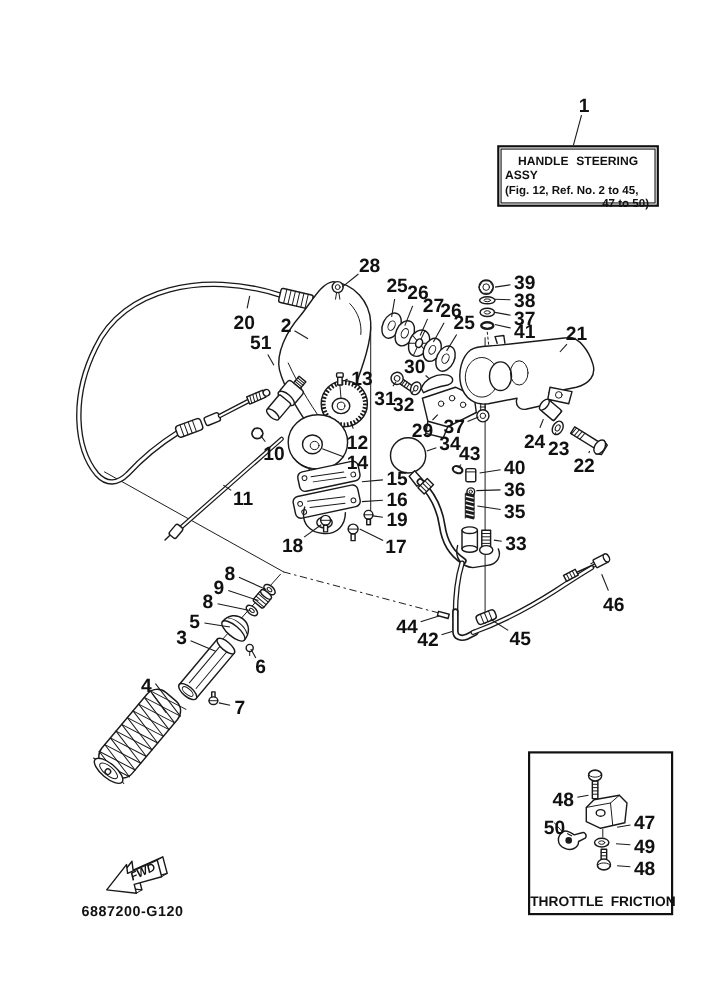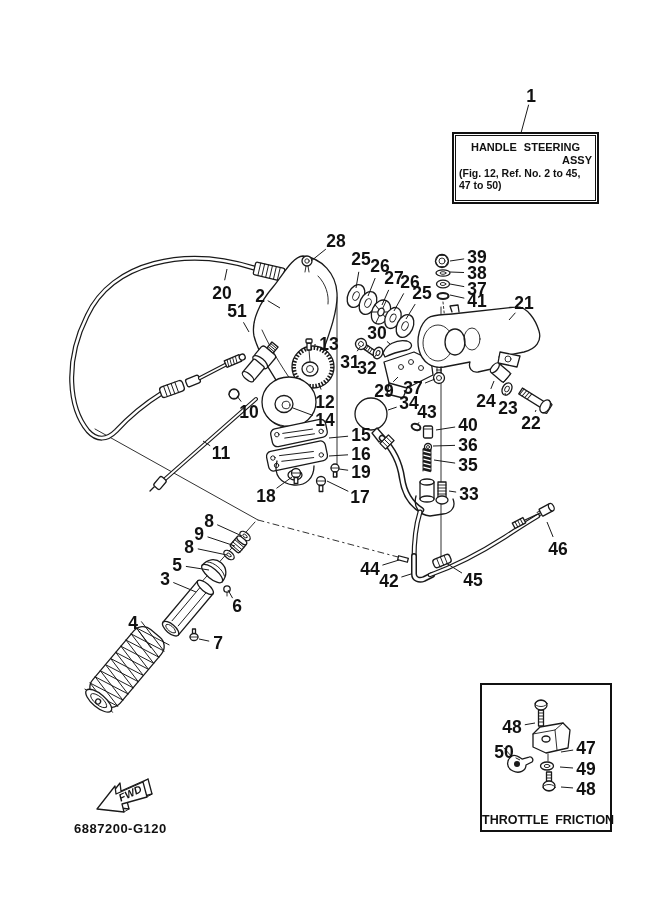--- a/index.html
+++ b/index.html
@@ -4,28 +4,28 @@
 <style>
   html,body{margin:0;padding:0;background:#fff;}
   .page{position:relative;width:661px;height:913px;background:#fff;overflow:hidden;
         font-family:"Liberation Sans",sans-serif;color:#111;}
   svg text{font-family:"Liberation Sans",sans-serif;}
   .ln{fill:none;stroke:#1a1a1a;stroke-width:1.3;stroke-linecap:round;stroke-linejoin:round;}
   .thin{stroke-width:0.9;}
   .wh{fill:#fff;stroke:#1a1a1a;stroke-width:1.3;stroke-linejoin:round;}
   .tube{fill:none;stroke:#1a1a1a;stroke-width:5;stroke-linecap:round;}
   .tubein{fill:none;stroke:#fff;stroke-width:2.6;stroke-linecap:round;}
-  .title-box{position:absolute;left:452px;top:132px;width:147px;height:72px;
+  .title-box{position:absolute;left:452px;top:132px;width:147px;height:56px;
              border:2px solid #111;background:#fff;box-sizing:border-box;z-index:3;}
   .title-box-inner{position:absolute;inset:1px;border:1px solid #111;box-sizing:border-box;
                    padding:4px 3px 0 3px;}
   .tb-l1{font-size:11px;font-weight:bold;text-align:center;word-spacing:4px;line-height:14px;}
-  .tb-l2{font-size:11px;font-weight:bold;text-align:right;line-height:13px;}
+  .tb-l2{font-size:11px;font-weight:bold;text-align:left;line-height:13px;}
   .tb-l3{font-size:10.5px;font-weight:bold;text-align:left;margin-top:0;line-height:12px;white-space:nowrap;}
-  .tb-l4{font-size:10.5px;font-weight:bold;padding-right:2px;line-height:13px;}
+  .tb-l4{font-size:10.5px;font-weight:bold;text-align:right;padding-right:2px;line-height:13px;}
   .throttle-box{position:absolute;left:480px;top:683px;width:132px;height:149px;
                 border:2px solid #111;box-sizing:border-box;z-index:3;background:transparent;}
   .throttle-label{position:absolute;left:0;bottom:3px;width:100%;text-align:center;
                   font-size:12.5px;font-weight:bold;word-spacing:3px;white-space:nowrap;}
   .part-code{position:absolute;left:74px;top:821px;font-size:13px;font-weight:bold;
              letter-spacing:0.5px;z-index:3;}
 </style>
 </head>
 <body>
 

